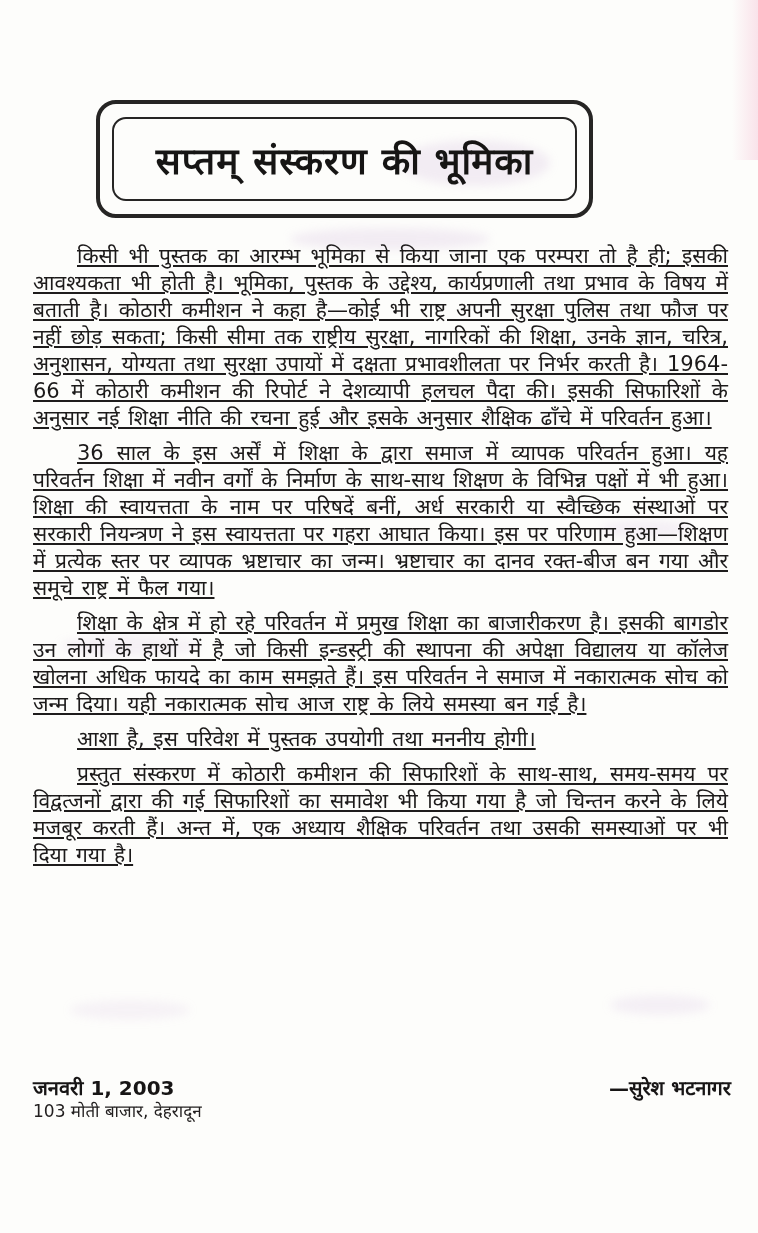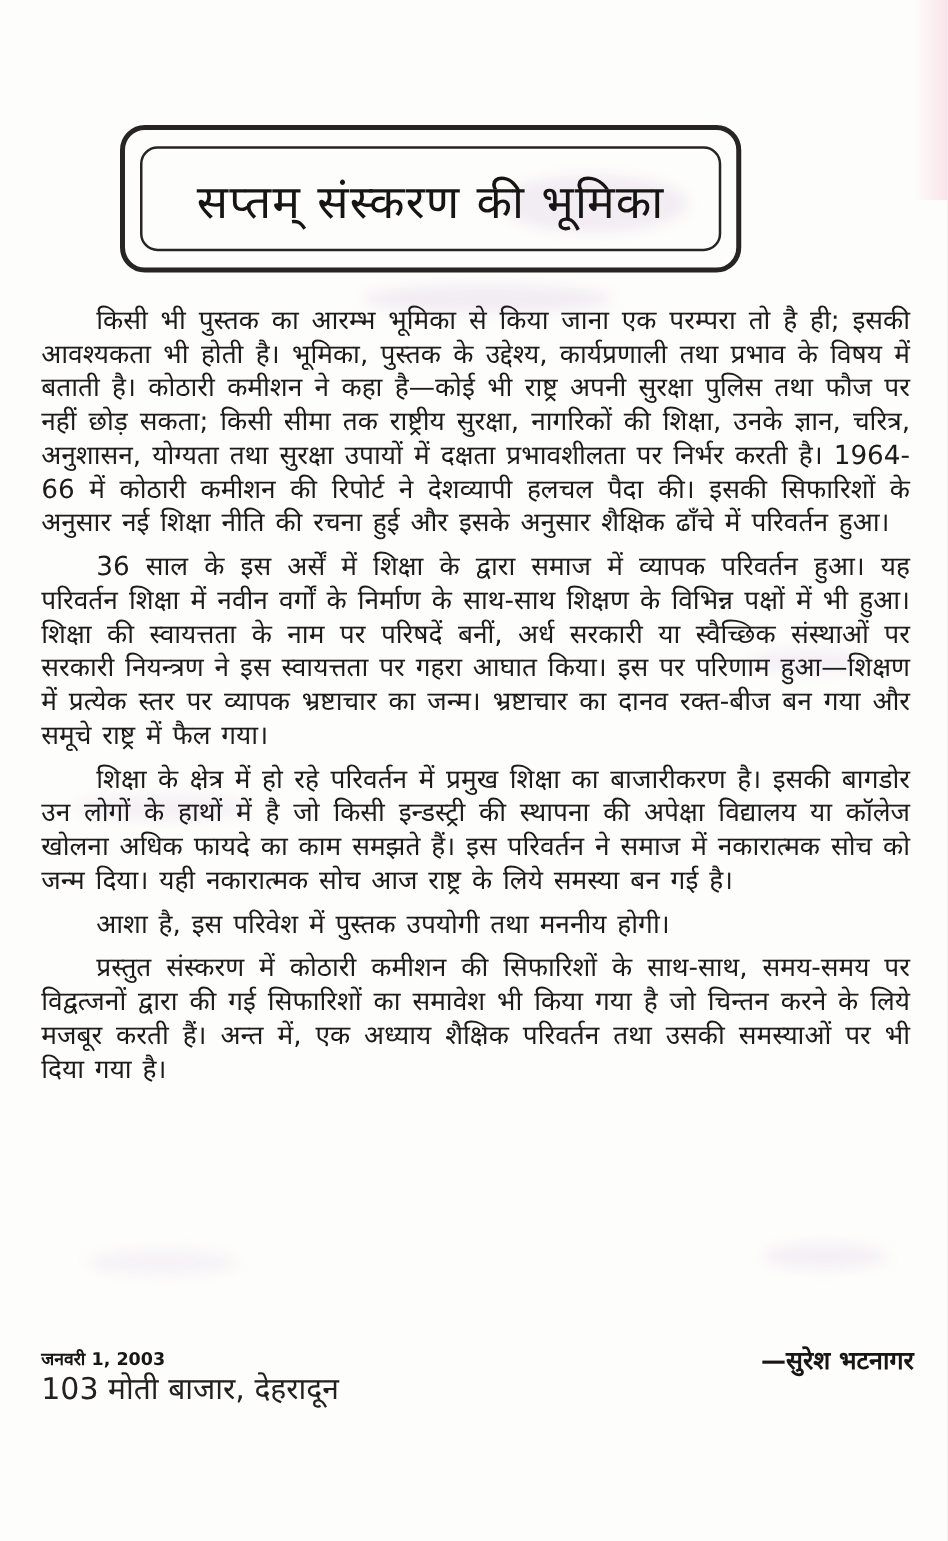--- a/index.html
+++ b/index.html
@@ -59,31 +59,32 @@
     height: 100%;
     border: 2px solid #262524;
     border-radius: 14px;
     display: flex;
     align-items: center;
     justify-content: center;
   }
   h1.title {
     margin: 0;
     font-size: 37px;
-    font-weight: 400;
+    font-weight: 700;
     letter-spacing: 1px;
     white-space: nowrap;
     color: #161514;
   }
 
   .body-text {
     position: absolute;
     left: 33px;
     top: 243px;
     width: 695px;
+    text-decoration: underline;
   }
   .body-text p {
     margin: 0 0 8px 0;
     font-size: 21px;
     line-height: 27px;
     text-align: justify;
     text-indent: 44px;
     color: #1c1a1a;
     word-spacing: 2px;
   }
@@ -91,27 +92,27 @@
   .footer {
     position: absolute;
     left: 33px;
     top: 1076px;
     width: 700px;
     display: flex;
     justify-content: space-between;
     align-items: flex-start;
   }
   .footer .date {
-    font-size: 14px;
+    font-size: 20px;
     font-weight: 700;
     line-height: 24px;
     color: #171515;
   }
   .footer .address {
-    font-size: 24px;
+    font-size: 17px;
     line-height: 23px;
     color: #232020;
   }
   .footer .author {
     font-size: 20px;
     font-weight: 700;
     line-height: 24px;
     color: #171515;
     padding-right: 2px;
   }

